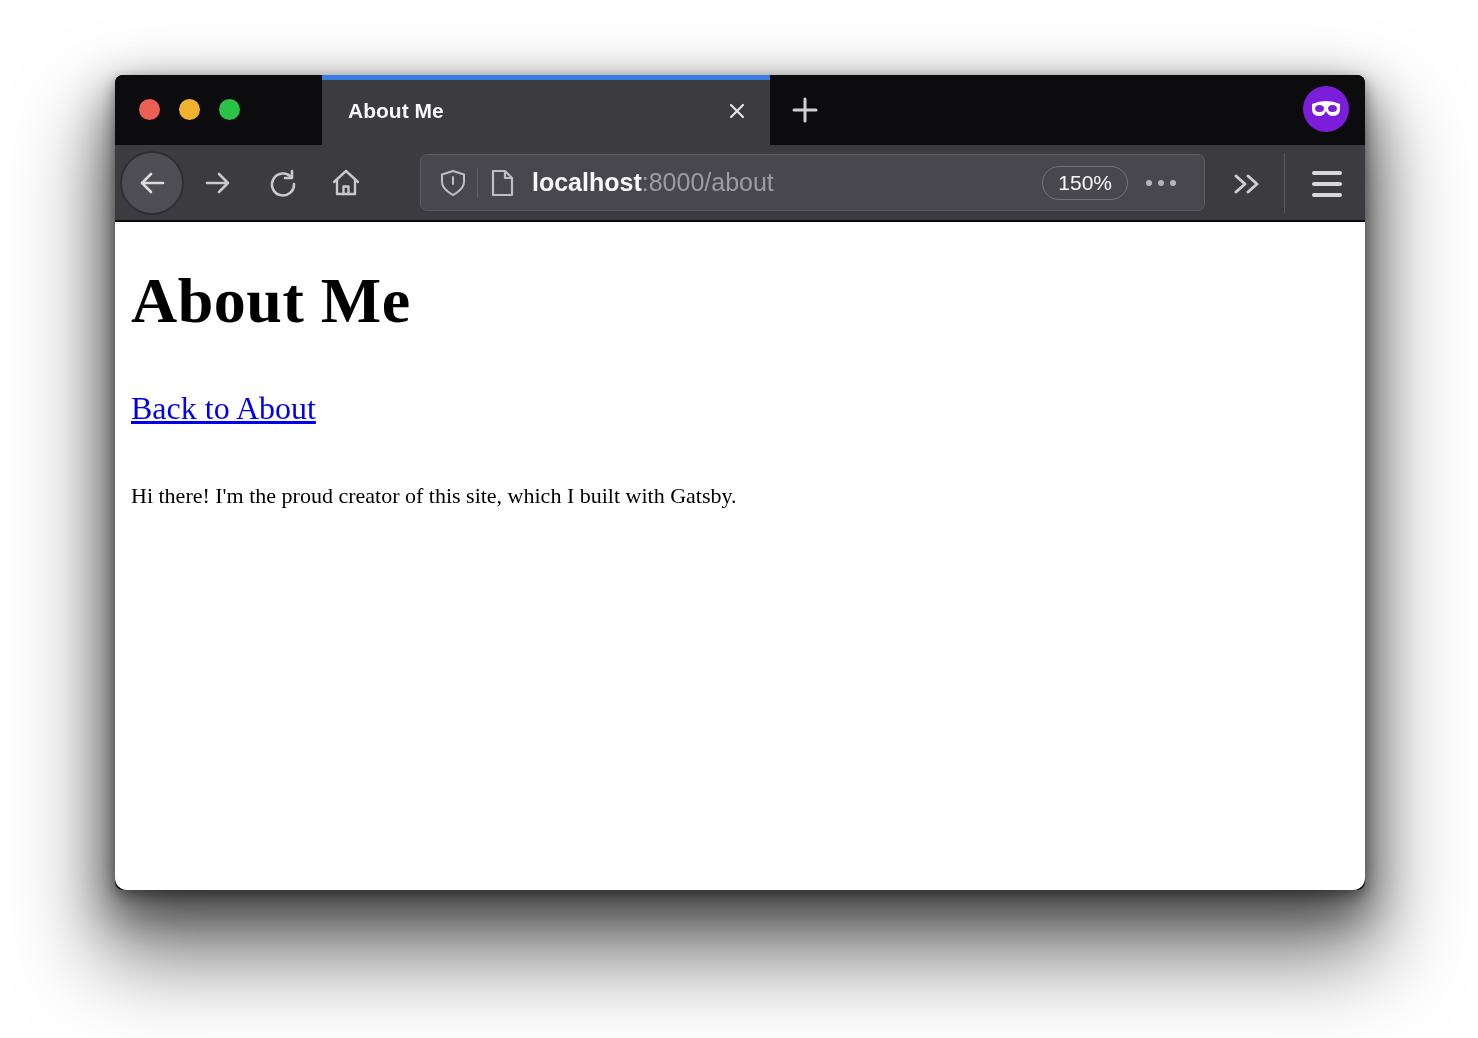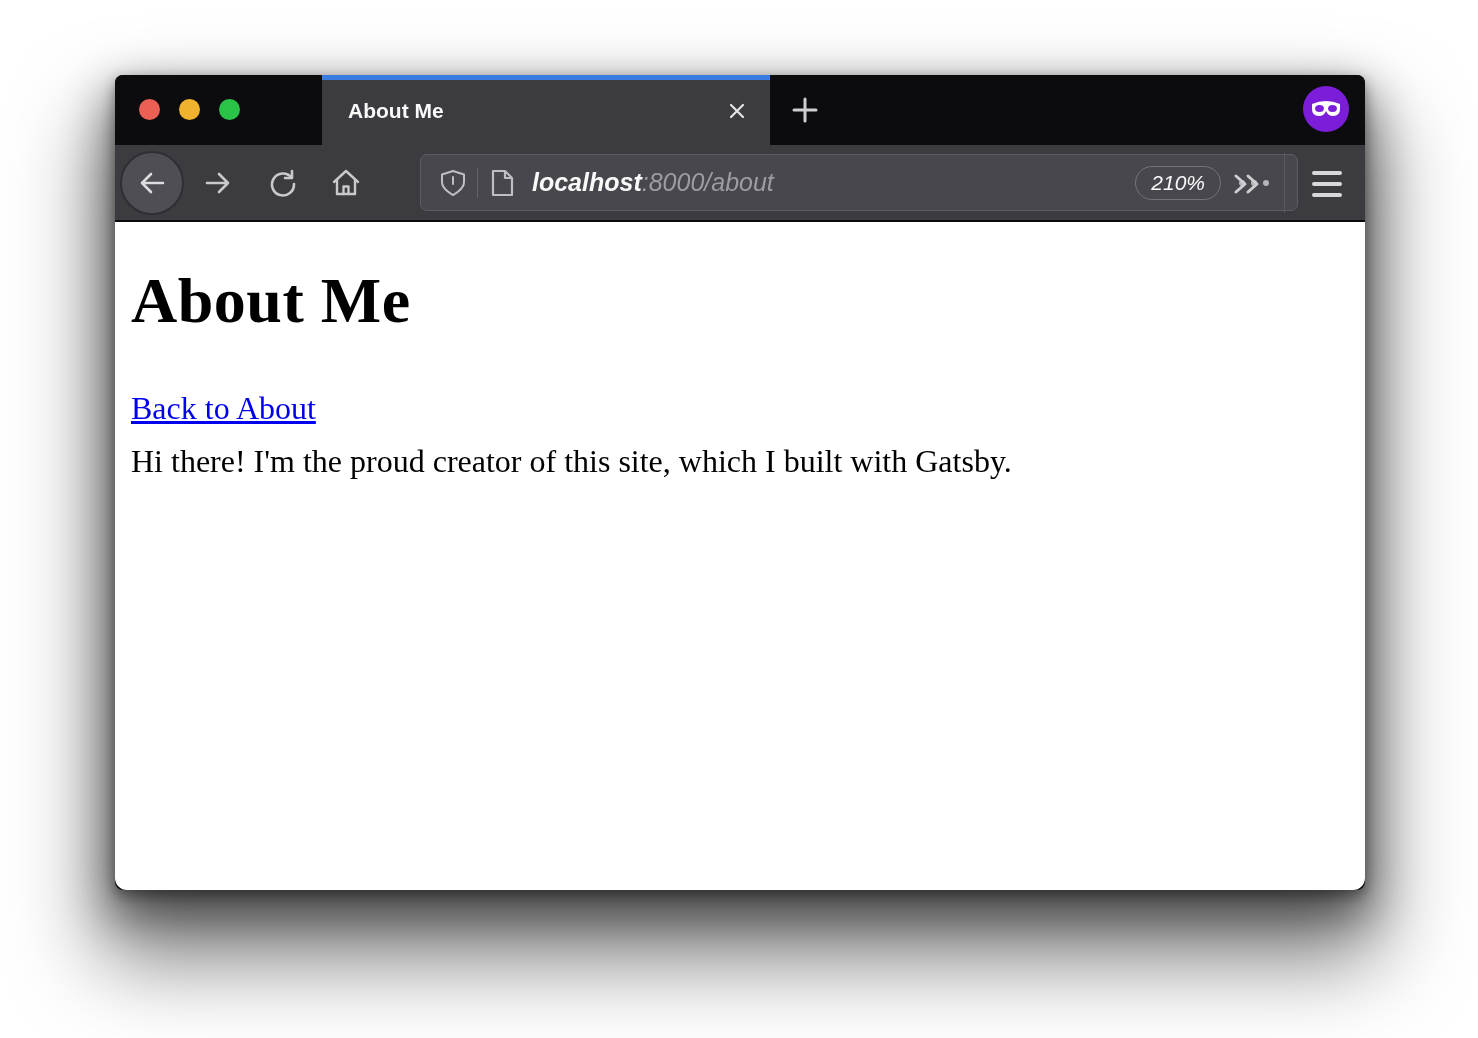--- a/index.html
+++ b/index.html
@@ -49,23 +49,23 @@
   .nav-btn { display: flex; align-items: center; justify-content: center; }
   .back-btn {
     width: 64px; height: 64px; border-radius: 50%;
     background: #4e4e54; border: 2px solid #2e2e33; margin-left: 5px;
   }
   .fwd-btn    { width: 44px; height: 44px; margin-left: 12px; }
   .reload-btn { width: 44px; height: 44px; margin-left: 21px; }
   .home-btn   { width: 44px; height: 44px; margin-left: 19px; }
 
   .urlbar {
-    position: absolute; left: 305px; top: 9px; width: 878px; height: 57px;
+    position: absolute; left: 305px; top: 9px; width: 785px; height: 57px;
     background: #47474d; border: 1px solid #5c5c62; border-radius: 7px;
-    display: flex; align-items: center; padding: 0 14px; font-style: italic;
+    display: flex; align-items: center; padding: 0 14px;
   }
   .urlbar-icon { display: flex; align-items: center; justify-content: center; width: 36px; height: 36px; }
   .urlbar-sep { width: 1px; height: 30px; background: #616167; margin: 0 6px; }
   .url-text { margin-left: 12px; font-size: 25px; white-space: nowrap; flex: 1; overflow: hidden; }
   .url-host { color: #f9f9fa; font-weight: 600; }
   .url-path { color: #9c9ca2; font-weight: 400; }
 
   .zoom-pill {
     flex: 0 0 auto; border: 1.5px solid #73737a; border-radius: 17px;
     height: 34px; padding: 0 15px; display: flex; align-items: center;
@@ -83,21 +83,21 @@
 
   
   .content {
     flex: 1; background: #ffffff; padding: 0 20px 0 16px;
     font-family: "Liberation Serif", serif; color: #000000;
     border-radius: 0 0 12px 12px;
   }
   .content h1 { font-size: 64px; font-weight: 700; margin-top: 42px; letter-spacing: 0.5px; }
   .link-row { margin-top: 52px; }
   .home-link { color: #0000ee; font-size: 32px; text-decoration: underline; }
-  .content p.body-text { margin-top: 16px; font-size: 32px; }
+  .content p.body-text { margin-top: 56px; font-size: 22px; }
 
   svg { display: block; }
 </style>
 </head>
 <body>
 
 <div class="window">
 
   <div class="tabstrip">
     <div class="traffic">
@@ -169,21 +169,21 @@
       <span class="urlbar-sep"></span>
       <span class="urlbar-icon">
         <svg width="26" height="30" viewBox="0 0 26 30" fill="none" stroke="#bfbfc3" stroke-width="2.2" stroke-linejoin="round">
           <path d="M4 3 H16 L23 10 V27 H4 Z"></path>
           <path d="M16 3 V10 H23"></path>
         </svg>
       </span>
       <span class="url-text"><span class="url-host">localhost</span><span class="url-path">:8000/about</span></span>
 
       <span class="zoom-pill">
-        <span>210%</span>
+        <span>150%</span>
       </span>
       <span class="dots">
         <i></i>
           <i></i>
           <i></i>
       </span>
     </div>
 
     <div class="overflow-btn">
       <svg width="30" height="28" viewBox="0 0 30 28" fill="none" stroke="#cfcfd2" stroke-width="3" stroke-linecap="round" stroke-linejoin="round">

